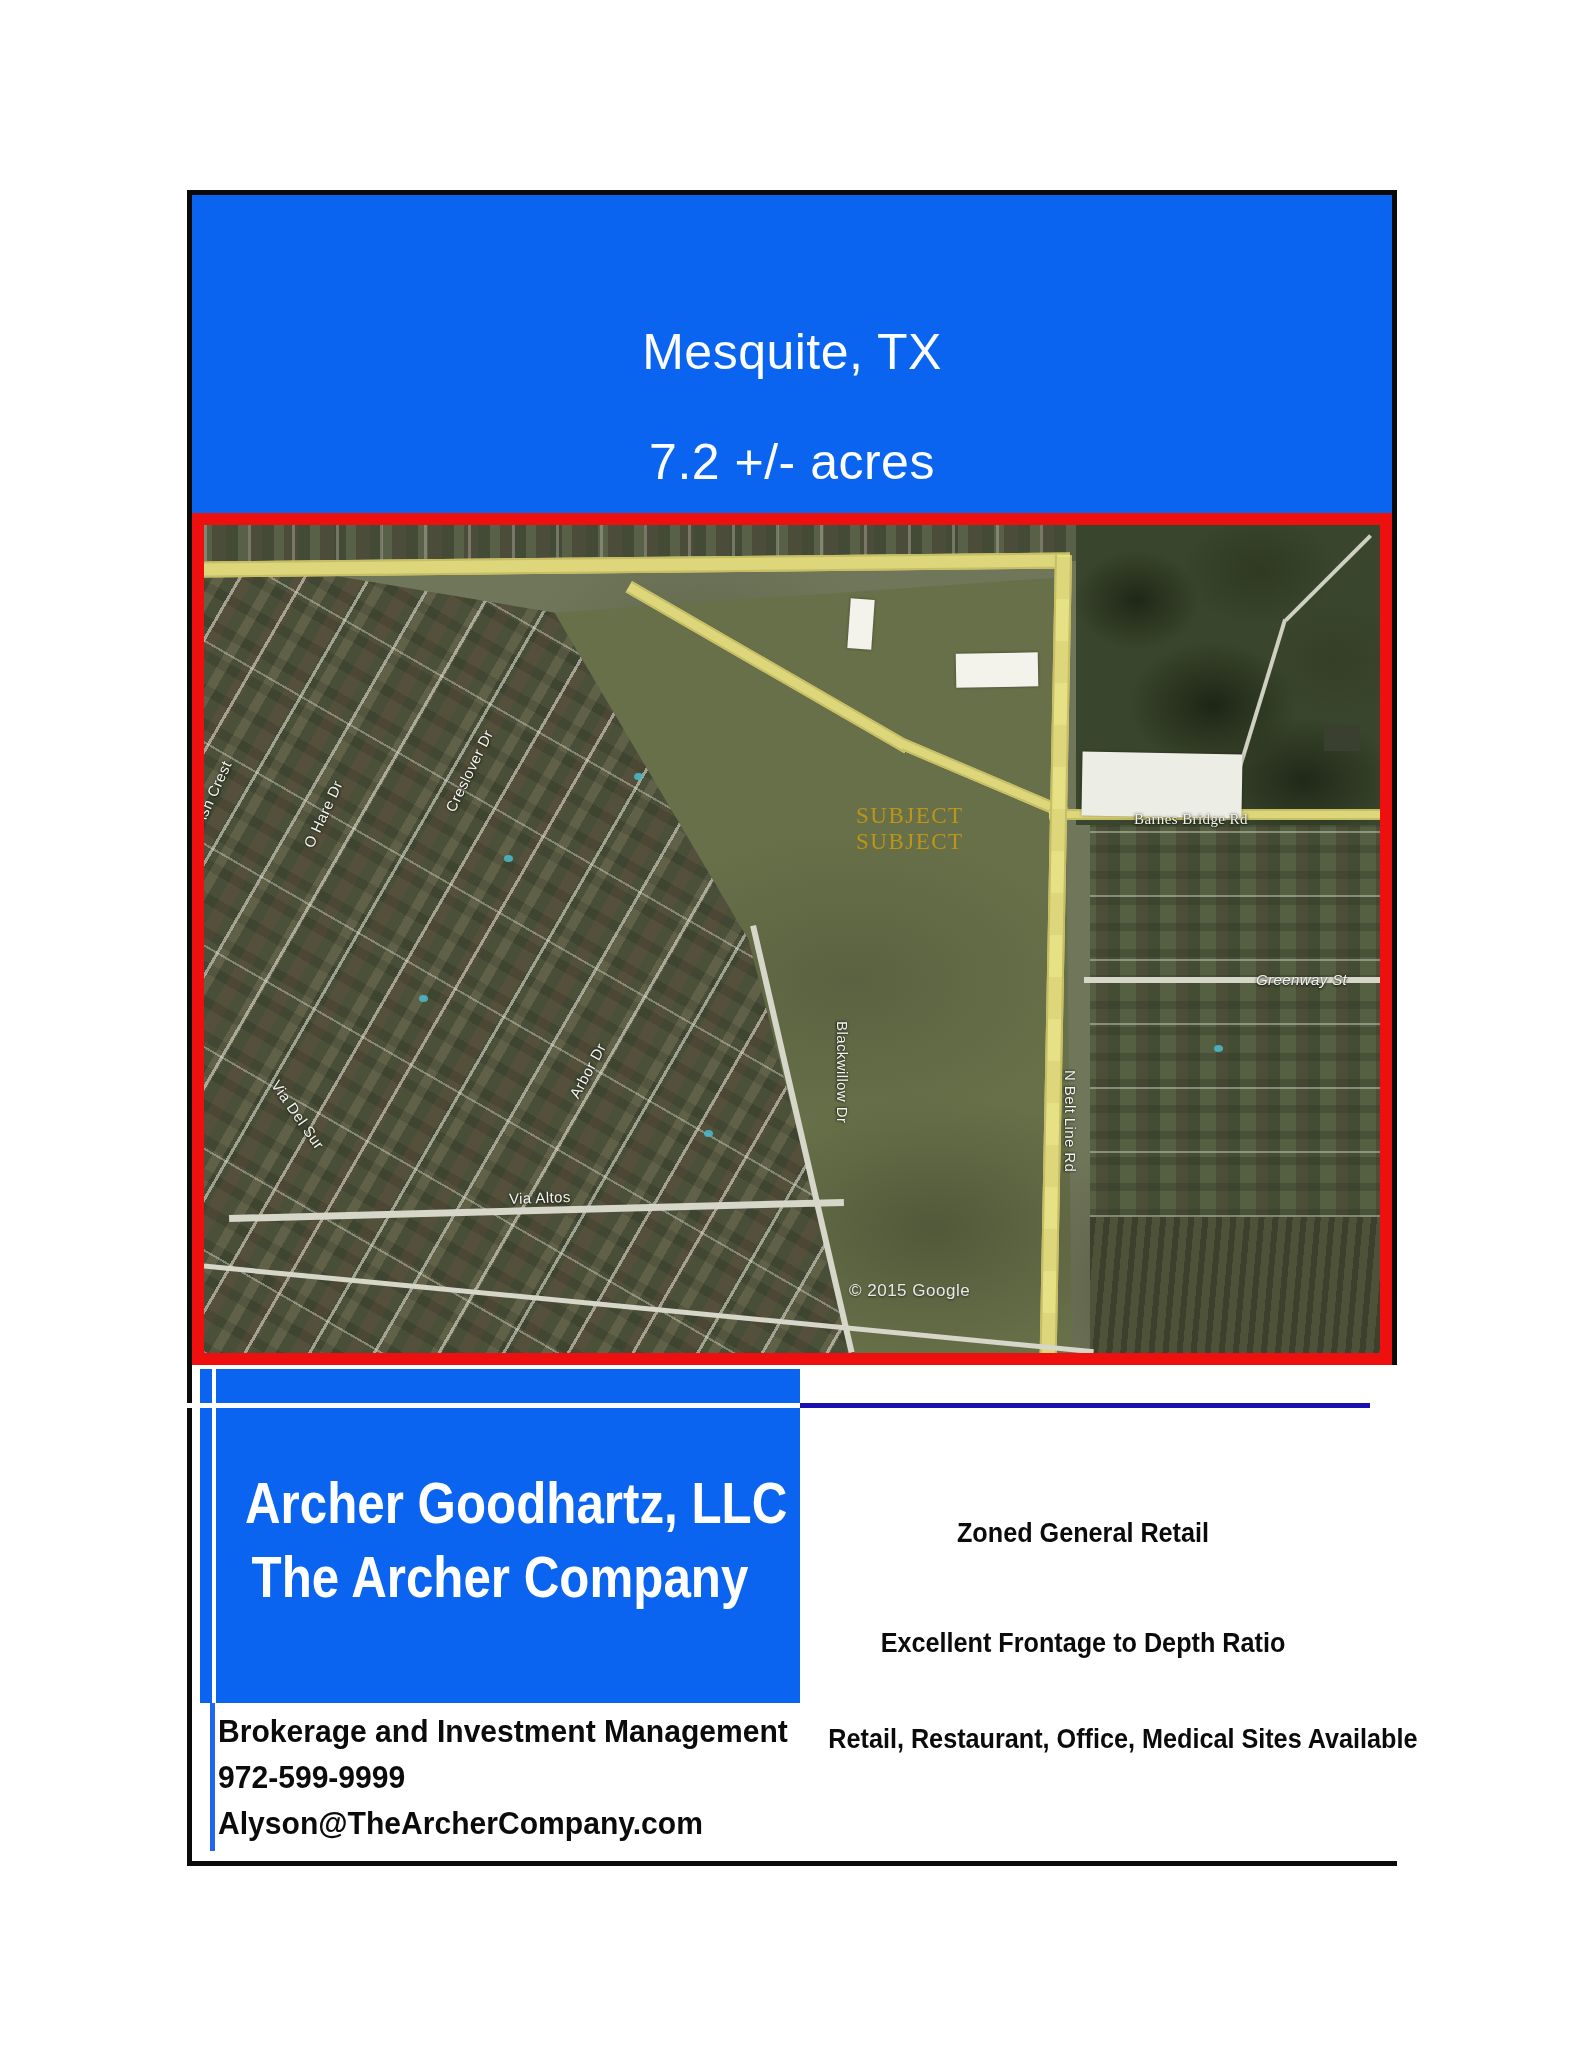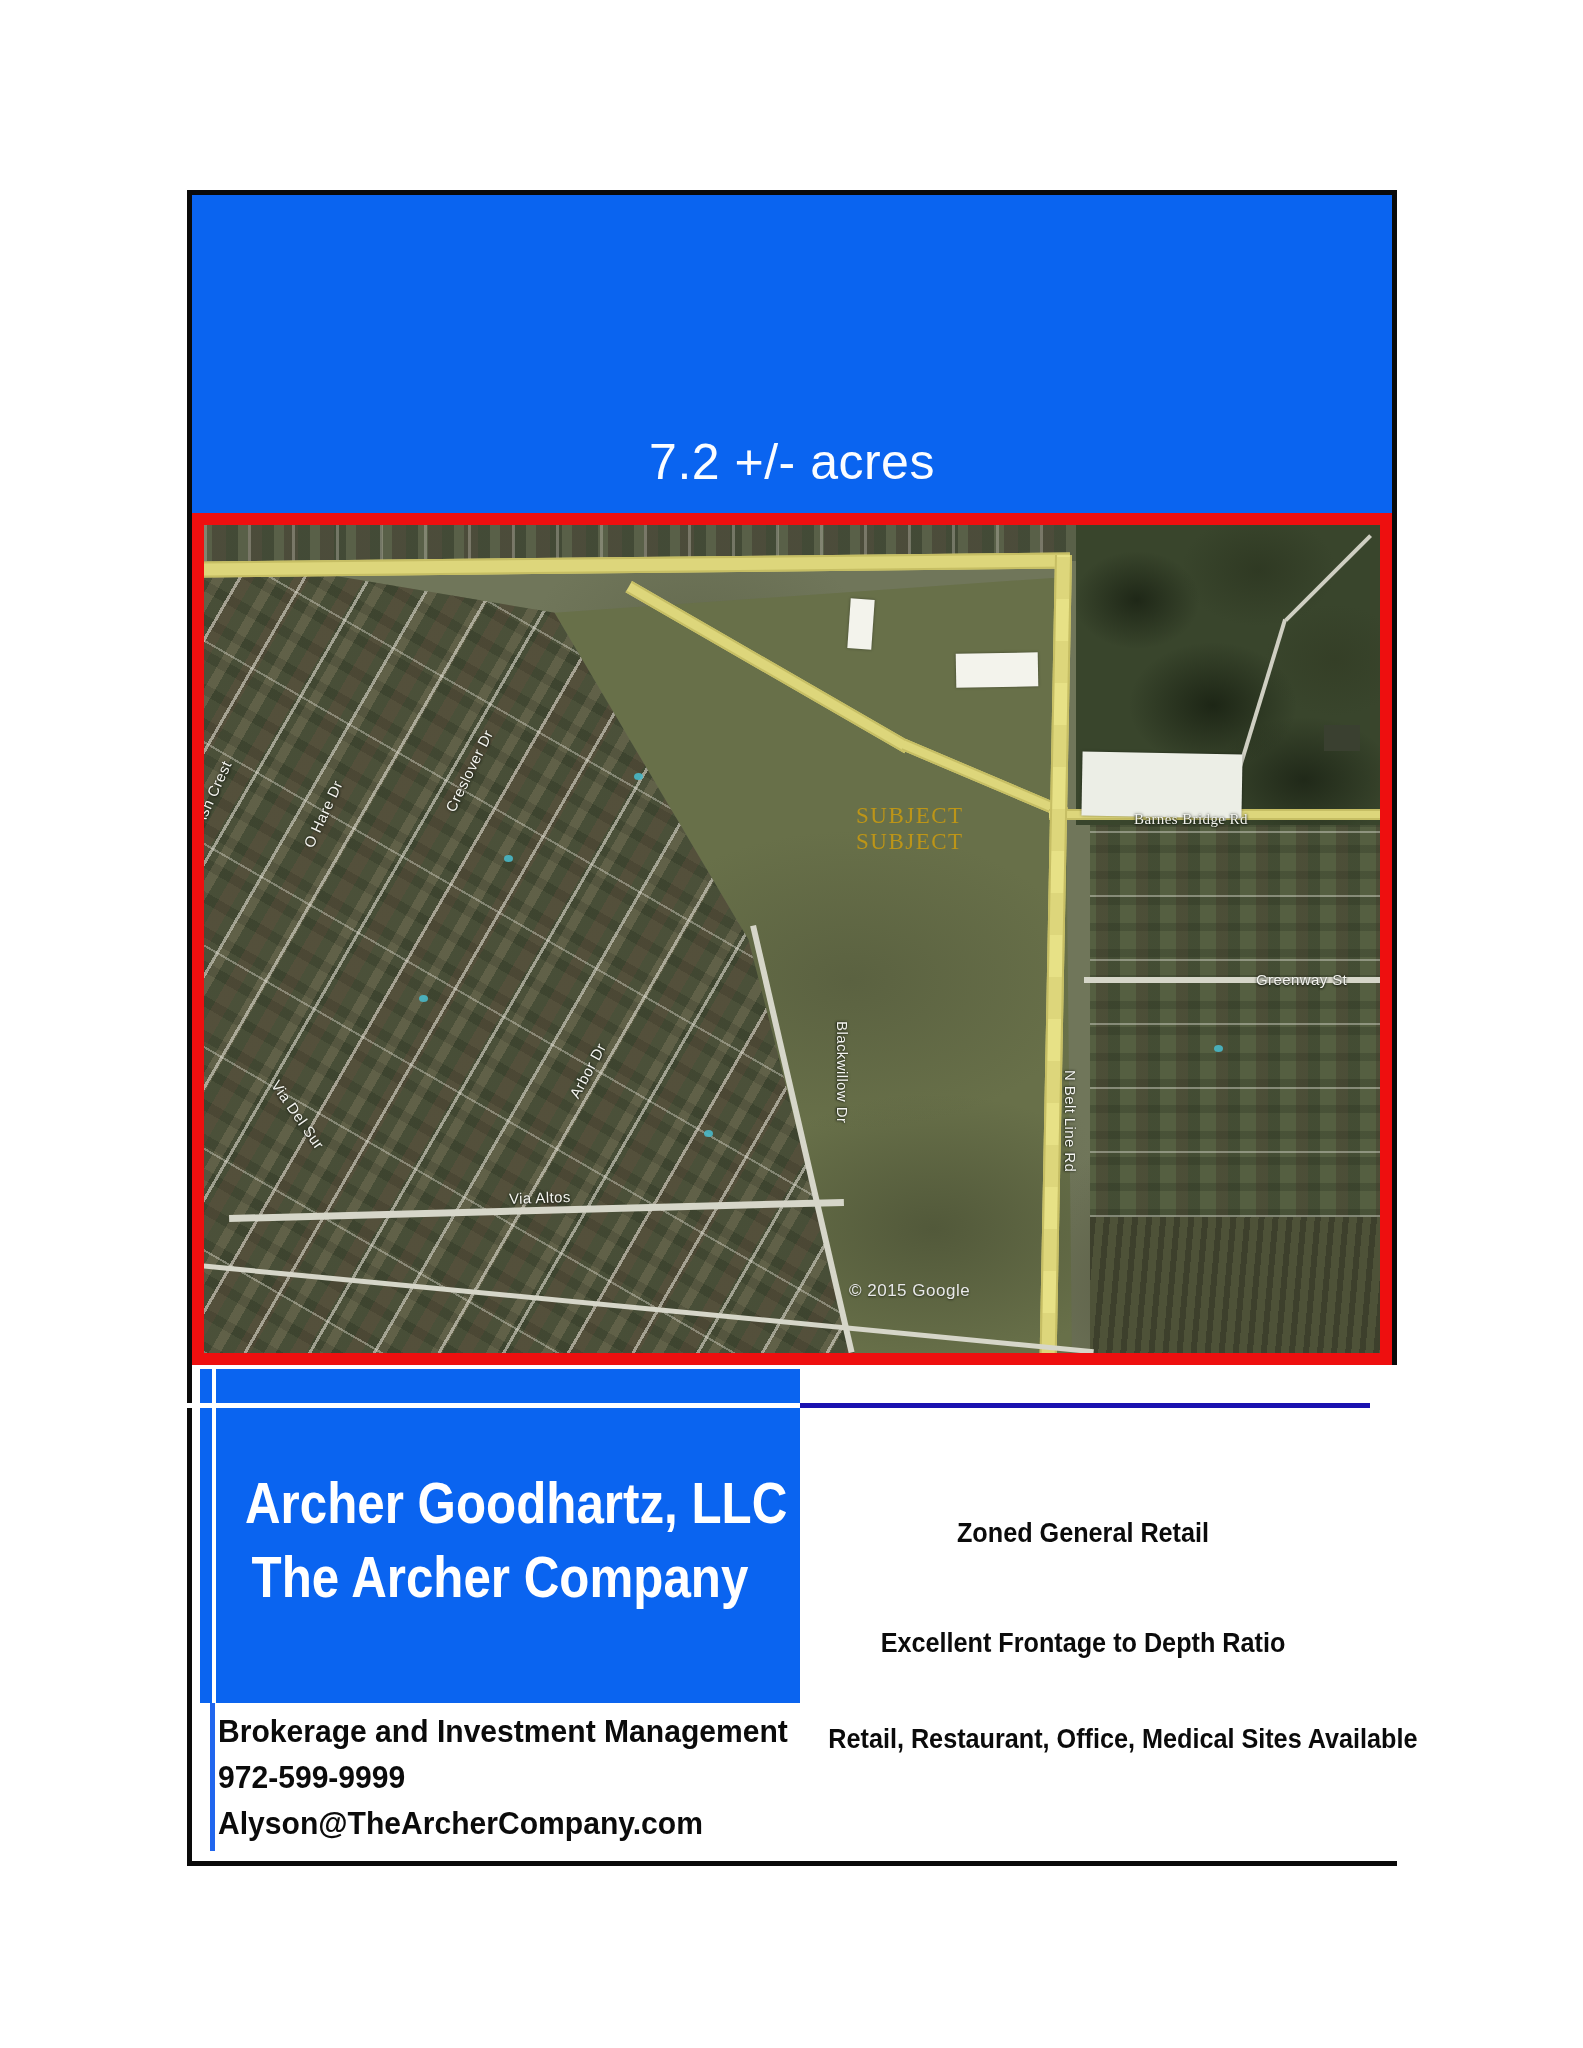--- a/index.html
+++ b/index.html
@@ -97,21 +97,21 @@
     text-shadow:0 1px 2px rgba(18,24,14,.9),0 0 3px rgba(18,24,14,.7);}
   .l-ash{left:-14px;top:296px;transform:rotate(-65deg);transform-origin:0 0;}
   .l-ohare{left:96px;top:318px;transform:rotate(-65deg);transform-origin:0 0;}
   .l-creslover{left:238px;top:282px;transform:rotate(-64deg);transform-origin:0 0;}
   .l-viadelsur{left:78px;top:552px;transform:rotate(55deg);transform-origin:0 0;}
   .l-arbor{left:362px;top:568px;transform:rotate(-62deg);transform-origin:0 0;}
   .l-viaaltos{left:305px;top:664px;transform:rotate(-2deg);}
   .l-blackwillow{left:630px;top:496px;writing-mode:vertical-rl;}
   .l-beltline{left:858px;top:545px;writing-mode:vertical-rl;}
   .l-barnes{left:930px;top:286px;font-family:Liberation Serif, serif;}
-  .l-greenway{left:1052px;top:446px;}
+  .l-greenway{left:1052px;top:446px;font-style:italic;}
   .l-subject{left:652px;top:278px;color:#bd9517;font-family:"Liberation Serif",serif;
     font-size:23px;line-height:26px;letter-spacing:1.5px;text-shadow:none;}
   .l-copyright{left:645px;top:756px;font-size:17px;color:#e9e9e9;letter-spacing:.5px;
     text-shadow:0 1px 2px rgba(20,25,15,.7);}
 
   
   .bottom{position:absolute;left:0;top:1170px;width:1311px;height:496px;background:#fff;}
   .bottom *{position:absolute;}
   .bluebox{left:8px;top:4px;width:600px;height:334px;background:#0a64f0;}
   .vline-white{left:20px;top:4px;width:4px;height:334px;background:#fff;}
@@ -126,20 +126,21 @@
   .highlight{left:608px;width:566px;text-align:center;color:#0b0b0b;font-weight:bold;
     font-size:28px;transform:scaleX(.9);transform-origin:50% 0;white-space:nowrap;}
   .hl0{top:152px;} .hl1{top:262px;} .hl2{top:358px;}
 </style>
 </head>
 <body>
 
 <div id="doc">
 
   <div class="header">
+    <div class="hline h-t2">Mesquite, TX</div>
     <div class="hline h-acres">7.2 +/- acres</div>
   </div>
 
   <div class="map">
     <div class="m-base"></div>
     <div class="m-field"></div>
     <div class="m-res-left"></div>
     <div class="m-res-top"></div>
     <div class="m-woods"></div>
     <div class="m-res-right"></div>

